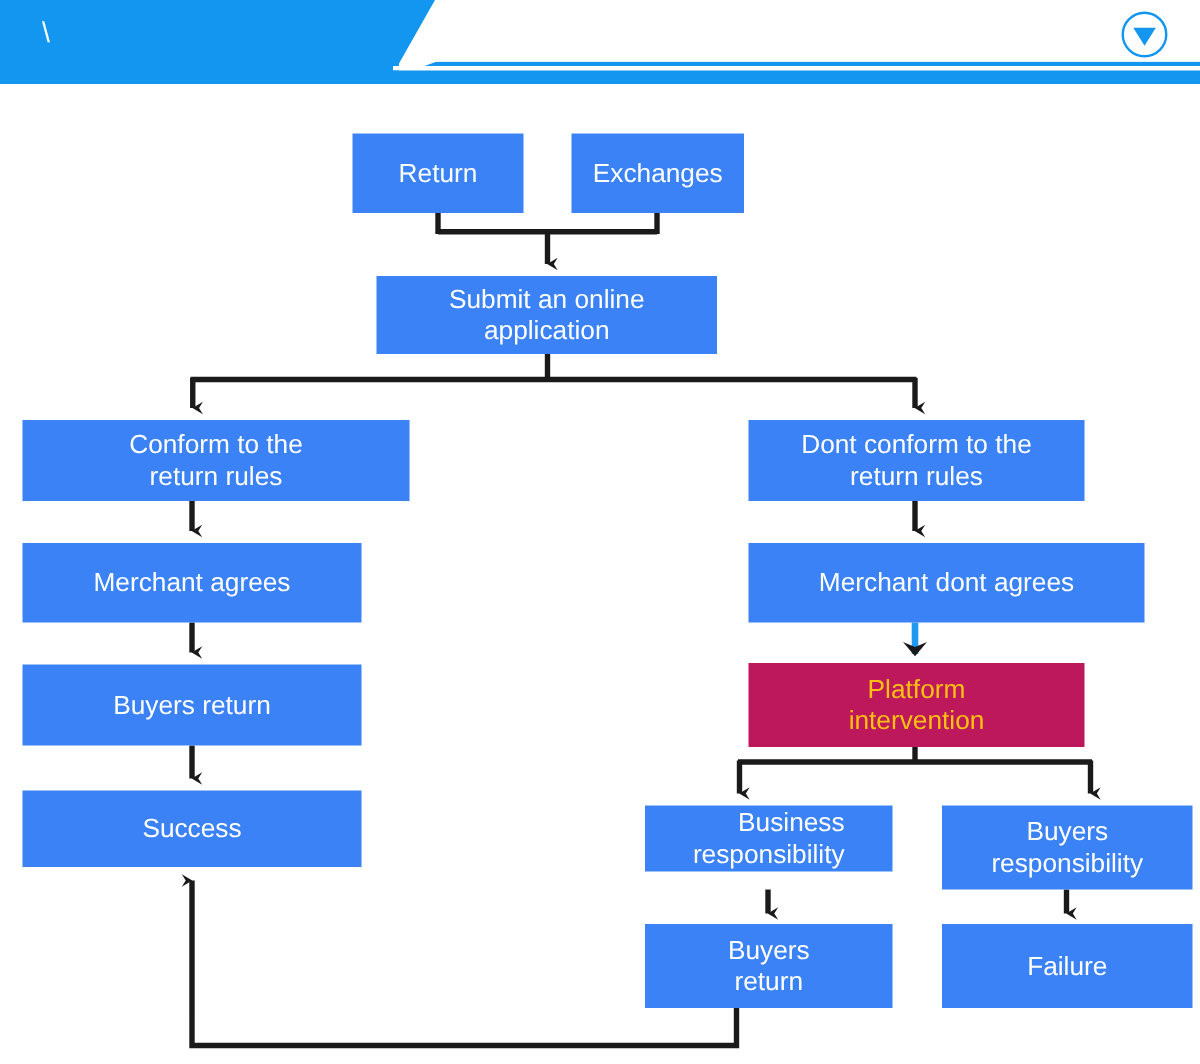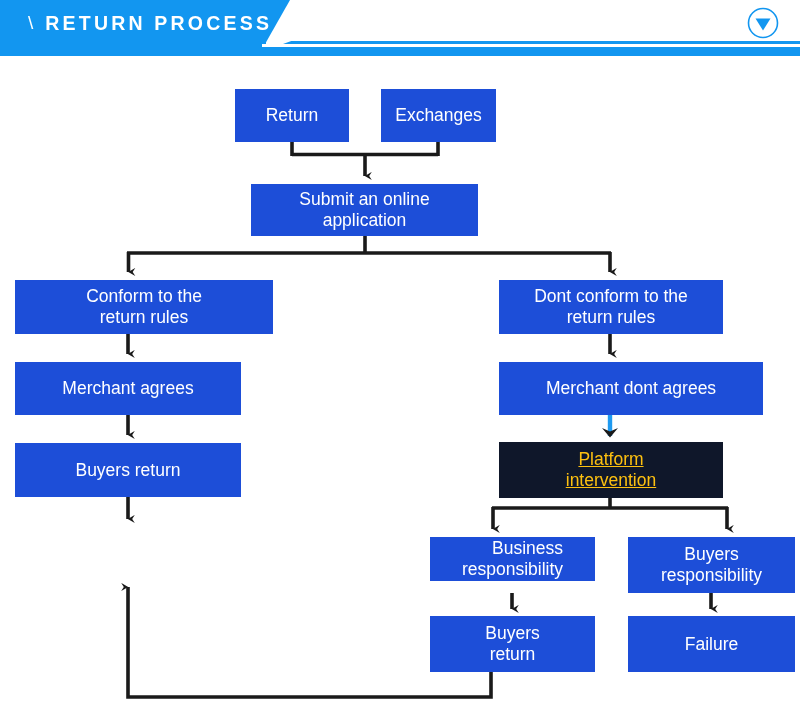--- a/index.html
+++ b/index.html
@@ -91,45 +91,43 @@
     width: 800px; height: 709px;
   }
   .node {
     position: absolute;
     box-sizing: border-box;
     display: flex;
     align-items: center;
     justify-content: center;
     text-align: center;
     color: #ffffff;
-    background: #1d4ed8;
+    background: #3b82f6;
     font-size: 17.5px;
     line-height: 1.18;
     padding: 2px 6px;
     white-space: pre-line;
   }
   .node.accent {
-    background: #0f172a;
+    background: #be185d;
     color: #fdc010;
-    text-decoration: underline;
   }
 </style>
 </head>
 <body>
 
 <div id="header-bar">
   <div id="header-shape"></div>
   <div id="header-corner-fill"></div>
   <div id="header-rule-gap"></div>
   <div id="header-rule-thin"></div>
   <div id="header-rule-thick"></div>
 
   <div id="header-title">
     <span id="header-slash">\</span>
-    <span>RETURN PROCESS</span>
   </div>
 
   <div id="collapse-button">
     <svg width="34" height="34" viewBox="0 0 34 34">
       <circle cx="17" cy="17" r="14.5" fill="#ffffff" stroke="#1296f0" stroke-width="1.6"></circle>
       <path d="M9.5 12.5 L24.5 12.5 L17 24.5 Z" fill="#1296f0"></path>
     </svg>
   </div>
 </div>
 
@@ -187,20 +185,21 @@
   <div class="node" style="left:251px; top:184px; width:227px; height:52px;">Submit an online
 application</div>
 
   <div class="node" style="left:15px; top:280px; width:258px; height:54px;">Conform to the
 return rules</div>
 
   <div class="node" style="left:15px; top:362px; width:226px; height:53px;">Merchant agrees</div>
 
   <div class="node" style="left:15px; top:443px; width:226px; height:54px;">Buyers return</div>
 
+  <div class="node" style="left:15px; top:527px; width:226px; height:51px;">Success</div>
 
   <div class="node" style="left:499px; top:280px; width:224px; height:54px;">Dont conform to the
 return rules</div>
 
   <div class="node" style="left:499px; top:362px; width:264px; height:53px;">Merchant dont agrees</div>
 
   <div class="node accent" style="left:499px; top:442px; width:224px; height:56px;">Platform
 intervention</div>
 
   <div class="node" style="left:430px; top:537px; width:165px; height:44px;text-align:right;">Business

